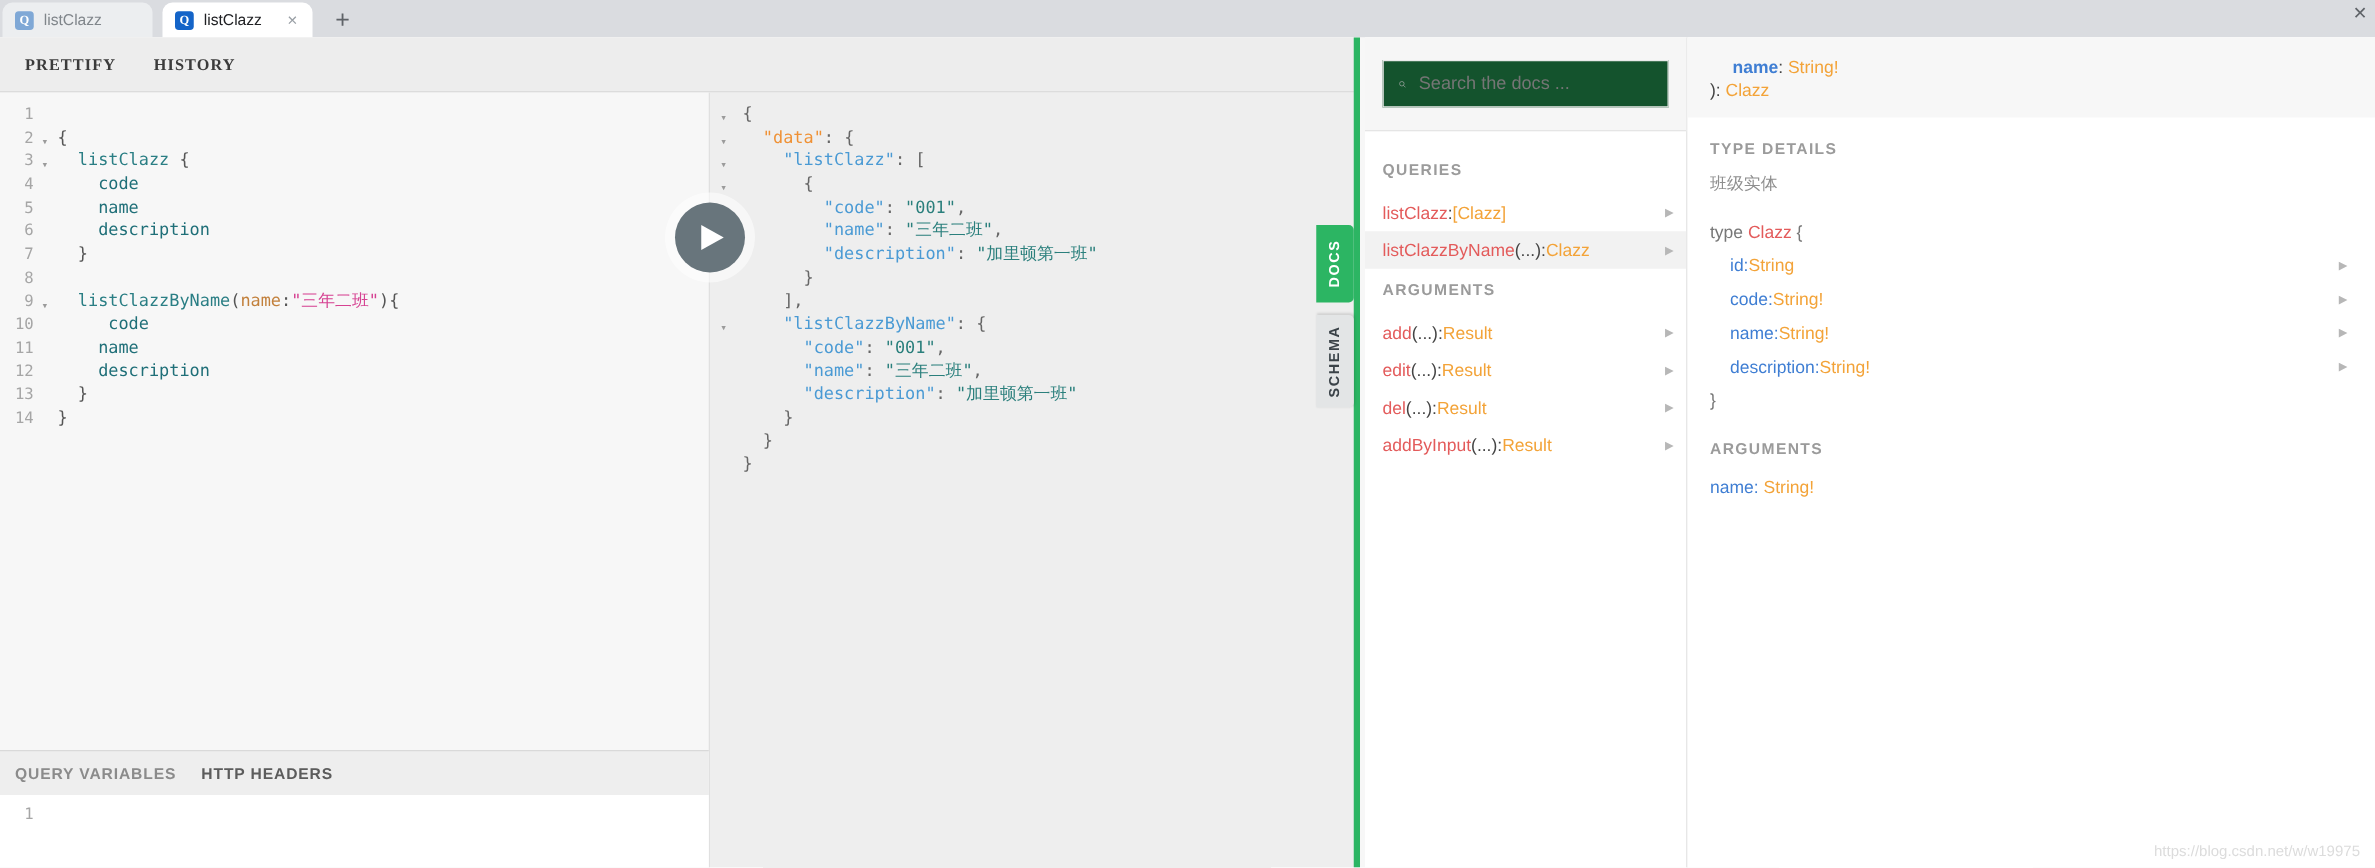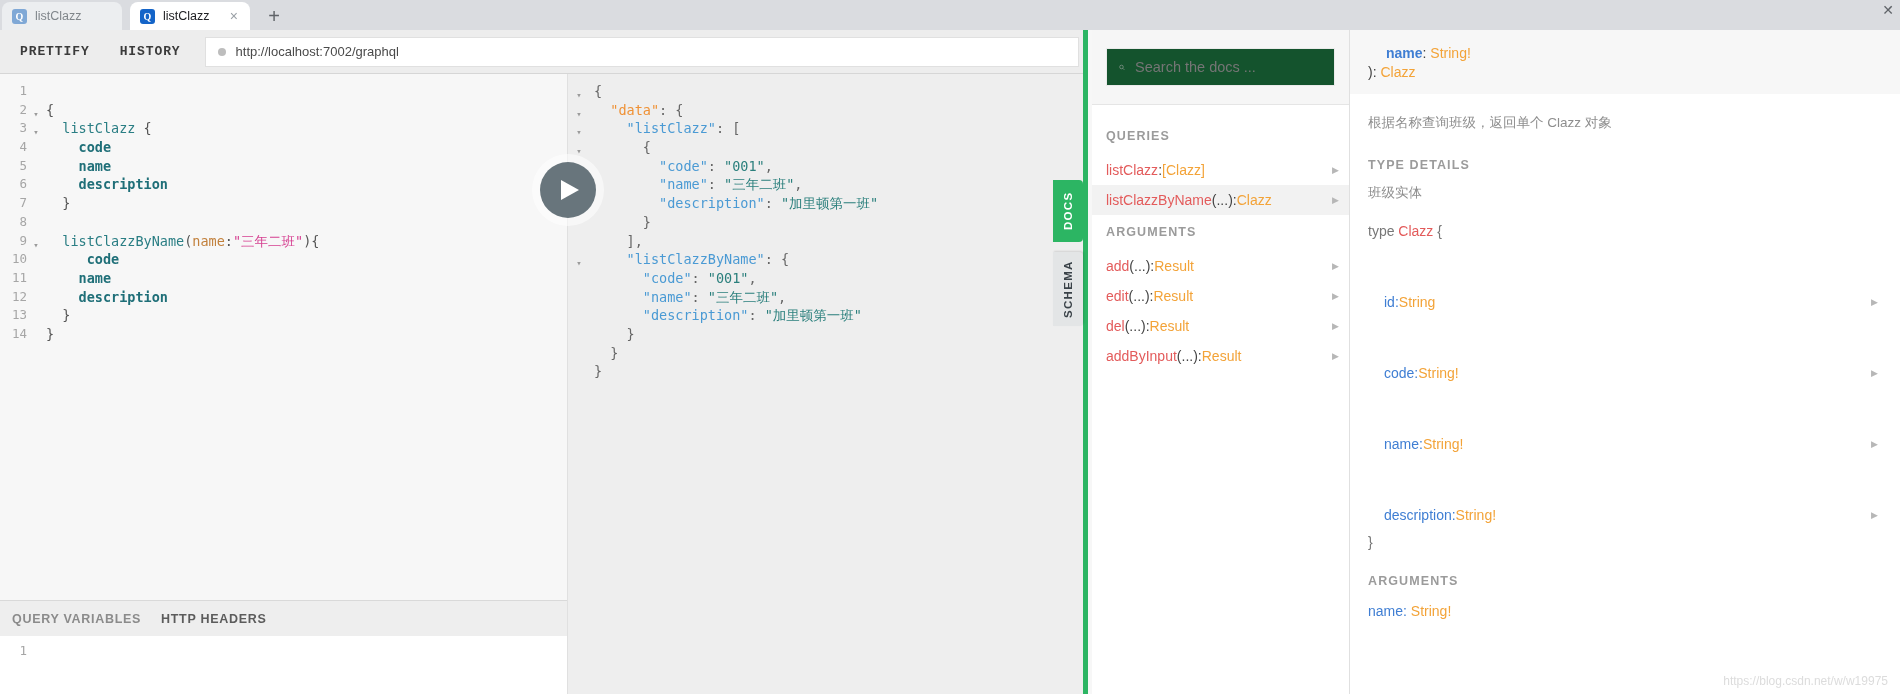--- a/index.html
+++ b/index.html
@@ -43,21 +43,21 @@
 
   .left-pane { width: 1087px; display: flex; flex-direction: column; position: relative; flex: 0 0 1087px; }
 
   .topbar {
     height: 44px; background: #ededed; border-bottom: 1px solid #d6d6d6;
     display: flex; align-items: center; padding: 0 8px; gap: 6px; flex: 0 0 44px;
   }
   .tbbtn {
     font-size: 13px; font-weight: bold; letter-spacing: .9px; color: #3b3b3b;
     padding: 7px 12px; background: transparent; border: none; cursor: pointer;
-    font-family: Liberation Mono, monospace;
+    font-family: Liberation Serif, serif;
   }
   .urlbox {
     flex: 1; height: 30px; background: #fff; border: 1px solid #e0e0e0;
     display: flex; align-items: center; gap: 10px; padding: 0 12px; margin-left: 6px;
     font-size: 13px; color: #4a4a4a;
   }
   .dot { width: 8px; height: 8px; border-radius: 50%; background: #bdbdbd; flex: 0 0 8px; }
 
   .editors { flex: 1; display: flex; min-height: 0; position: relative; }
   .query-col { width: 568px; flex: 0 0 568px; display: flex; flex-direction: column;
@@ -69,21 +69,21 @@
   .cl { display: flex; white-space: pre; height: 18.7px; }
   .gut {
     width: 30px; flex: 0 0 30px; text-align: right; color: #a6a6a6;
     padding-right: 3px; user-select: none; font-size: 12.5px;
   }
   .fold { width: 12px; flex: 0 0 12px; color: #9b9b9b; font-size: 9px; text-align: center; padding-top: 4px; }
   .ctxt { padding-left: 4px; }
 
   
   .k-punc { color: #555; }
-  .k-field { color: #1f6f78; font-weight: bold; }
+  .k-field { color: #1f6f78; }
   .k-def { color: #2a7e84; }
   .k-arg { color: #c2803c; }
   .k-str { color: #d64292; }
 
   
   .r-key { color: #4a9ad4; }
   .r-keyo { color: #ef9135; }
   .r-str { color: #2a7f7c; }
   .r-punc { color: #666; }
 
@@ -151,21 +151,21 @@
   .argname { color: #3f7ed3; font-weight: bold; }
   .detail-desc { padding: 18px 18px 6px; font-size: 13.5px; line-height: 22px; color: #8e8e8e; }
   .detail-sec {
     font-size: 12.5px; font-weight: bold; letter-spacing: 1.1px; color: #9b9b9b;
     padding: 18px 18px 10px;
   }
   .detail-note { padding: 2px 18px 10px; font-size: 13.5px; color: #8e8e8e; }
   .typedef { padding: 6px 18px 0; font-size: 14px; line-height: 27px; }
   .tkw { color: #777; }
   .tname { color: #e35b5b; }
-  .field-row { display: flex; align-items: center; padding-left: 16px; padding-right: 4px; margin-top: 44px; }
+  .field-row { display: flex; align-items: center; padding-left: 16px; padding-right: 4px; }
   .field-row .arrow { margin-left: auto; color: #b7b7b7; font-size: 9px; }
   .fkey { color: #3f7ed3; }
   .watermark {
     position: absolute; right: 12px; bottom: 6px; font-size: 12px; color: #dcdcdc; text-align: right;
   }
 </style>
 </head>
 <body>
 
 <div class="app">
@@ -184,24 +184,20 @@
     <div class="winctl">✕</div>
   </div>
 
   <div class="graphiql">
 
     <div class="left-pane">
 
       <div class="topbar">
         <button class="tbbtn">PRETTIFY</button>
         <button class="tbbtn">HISTORY</button>
-        <div class="urlbox">
-          <span class="dot"></span>
-          <span>http://localhost:7002/graphql</span>
-        </div>
       </div>
 
       <div class="editors">
 
         <div class="query-col">
           <div class="query-editor code" id="query-editor">
               <div class="cl"><span class="gut">1</span><span class="fold"></span><span class="ctxt"></span></div>
               <div class="cl"><span class="gut">2</span><span class="fold">▾</span><span class="ctxt"><span class="k-punc">{</span></span></div>
               <div class="cl"><span class="gut">3</span><span class="fold">▾</span><span class="ctxt"><span class="k-def">  listClazz </span><span class="k-punc">{</span></span></div>
               <div class="cl"><span class="gut">4</span><span class="fold"></span><span class="ctxt"><span class="k-field">    code</span></span></div>
@@ -319,21 +315,20 @@
     <div class="docs-detail">
       <div class="detail-head">
         <div style="padding-left:18px">
           <span class="argname">name</span><span class="fparen">: </span><span class="ftype">String!</span>
         </div>
         <div>
           <span class="fparen">): </span><span class="ftype">Clazz</span>
         </div>
       </div>
 
-      <div class="detail-desc">根据名称查询班级，返回单个 Clazz 对象</div>
 
       <div class="detail-sec">TYPE DETAILS</div>
       <div class="detail-note">班级实体</div>
 
       <div class="typedef">
         <div>
           <span class="tkw">type </span><span class="tname">Clazz</span><span class="tkw"> {</span>
         </div>
         <div id="type-fields">
             <div class="field-row">

